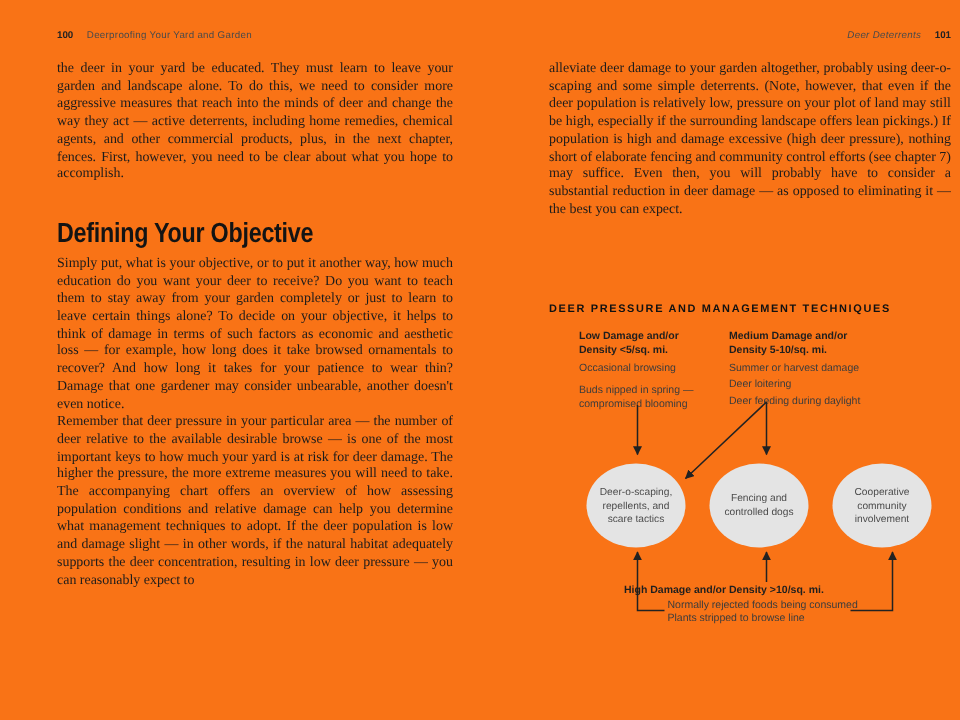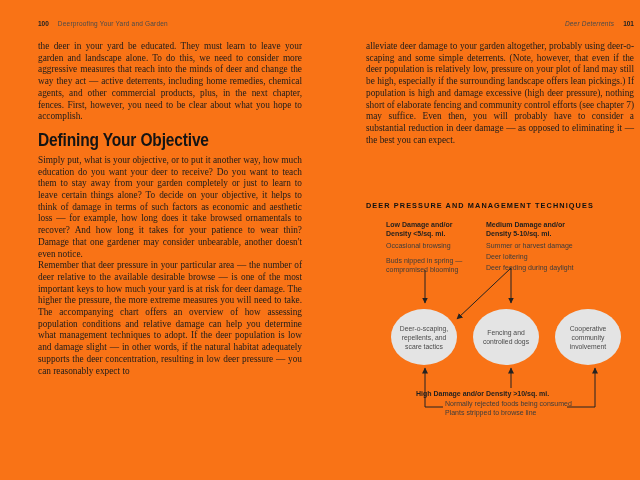--- a/index.html
+++ b/index.html
@@ -22,21 +22,21 @@
   .rh-title{letter-spacing:.2px;}
   .rh-italic{font-style:italic;}
   
   .bodytext{margin-top:13px;}
   .para{
     font-size:9.3px;line-height:11.7px;text-align:justify;
     margin:0 0 0 0;
   }
   .para.indent{text-indent:11px;}
   .sec-heading{
-    margin:8px 0 6px 0;line-height:17px;
+    margin:23px 0 6px 0;line-height:17px;
   }
   .sec-heading span{
     display:inline-block;font-family:"Liberation Sans",sans-serif;
     font-weight:700;font-size:18.5px;letter-spacing:-.2px;color:#141414;
     transform:scaleX(.84);transform-origin:0 60%;white-space:nowrap;
   }
   
   .diagram{
     position:absolute;left:0;top:178px;width:268px;height:245px;
     font-family:"Liberation Sans",sans-serif;color:#333;

